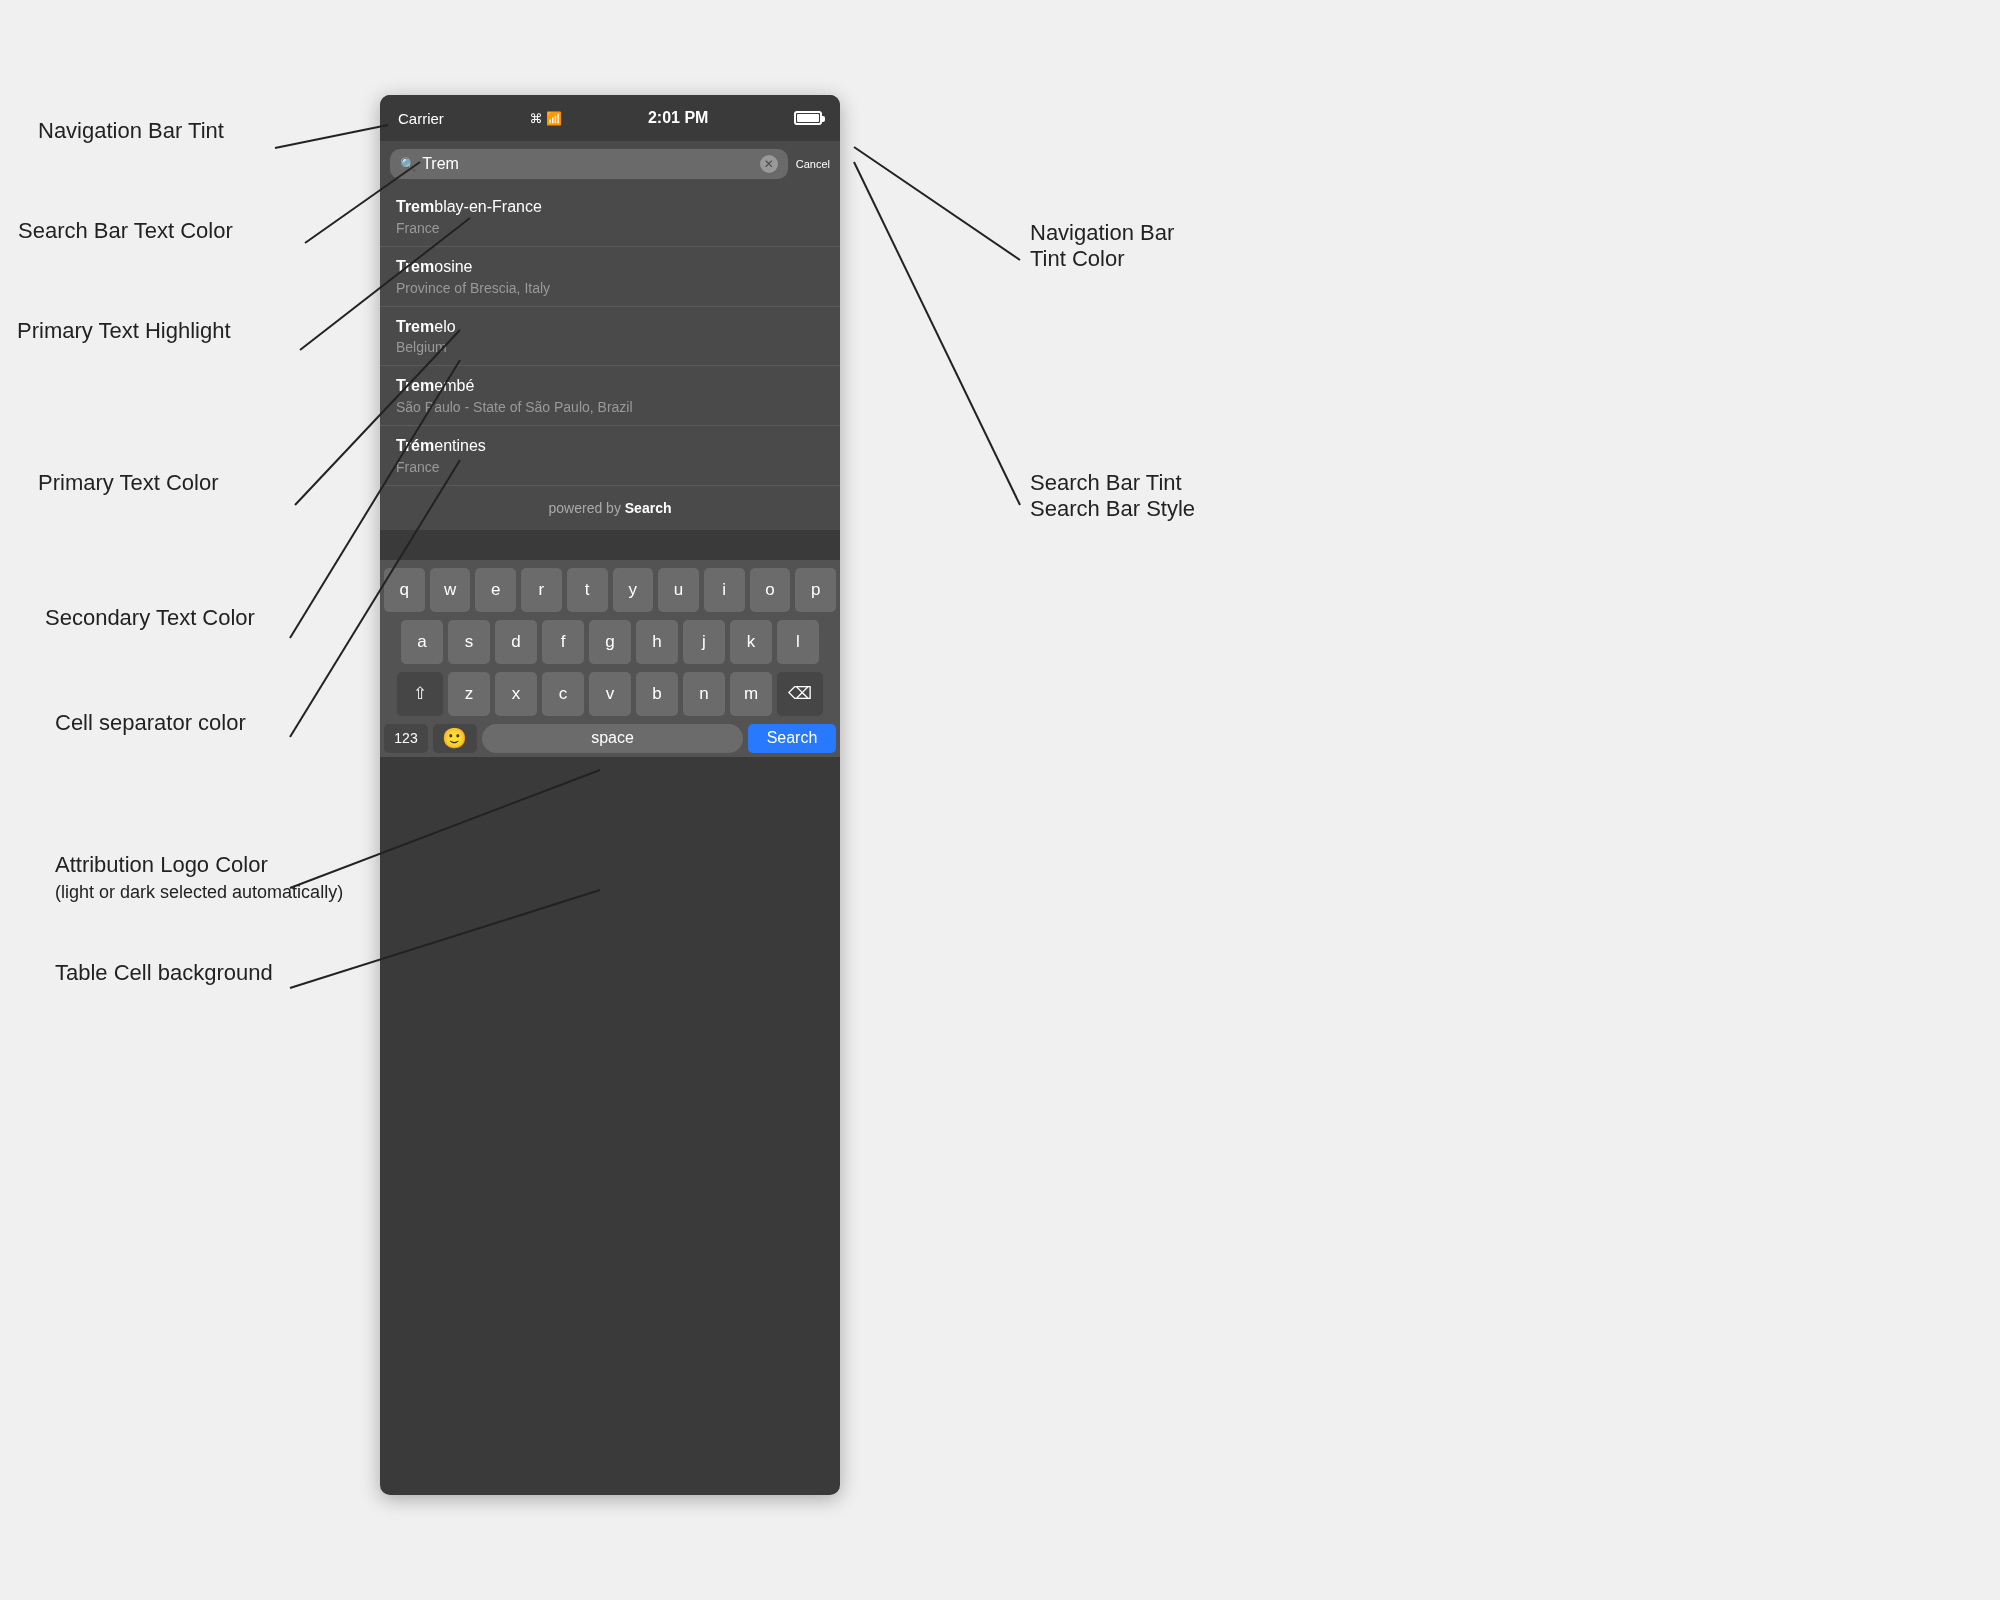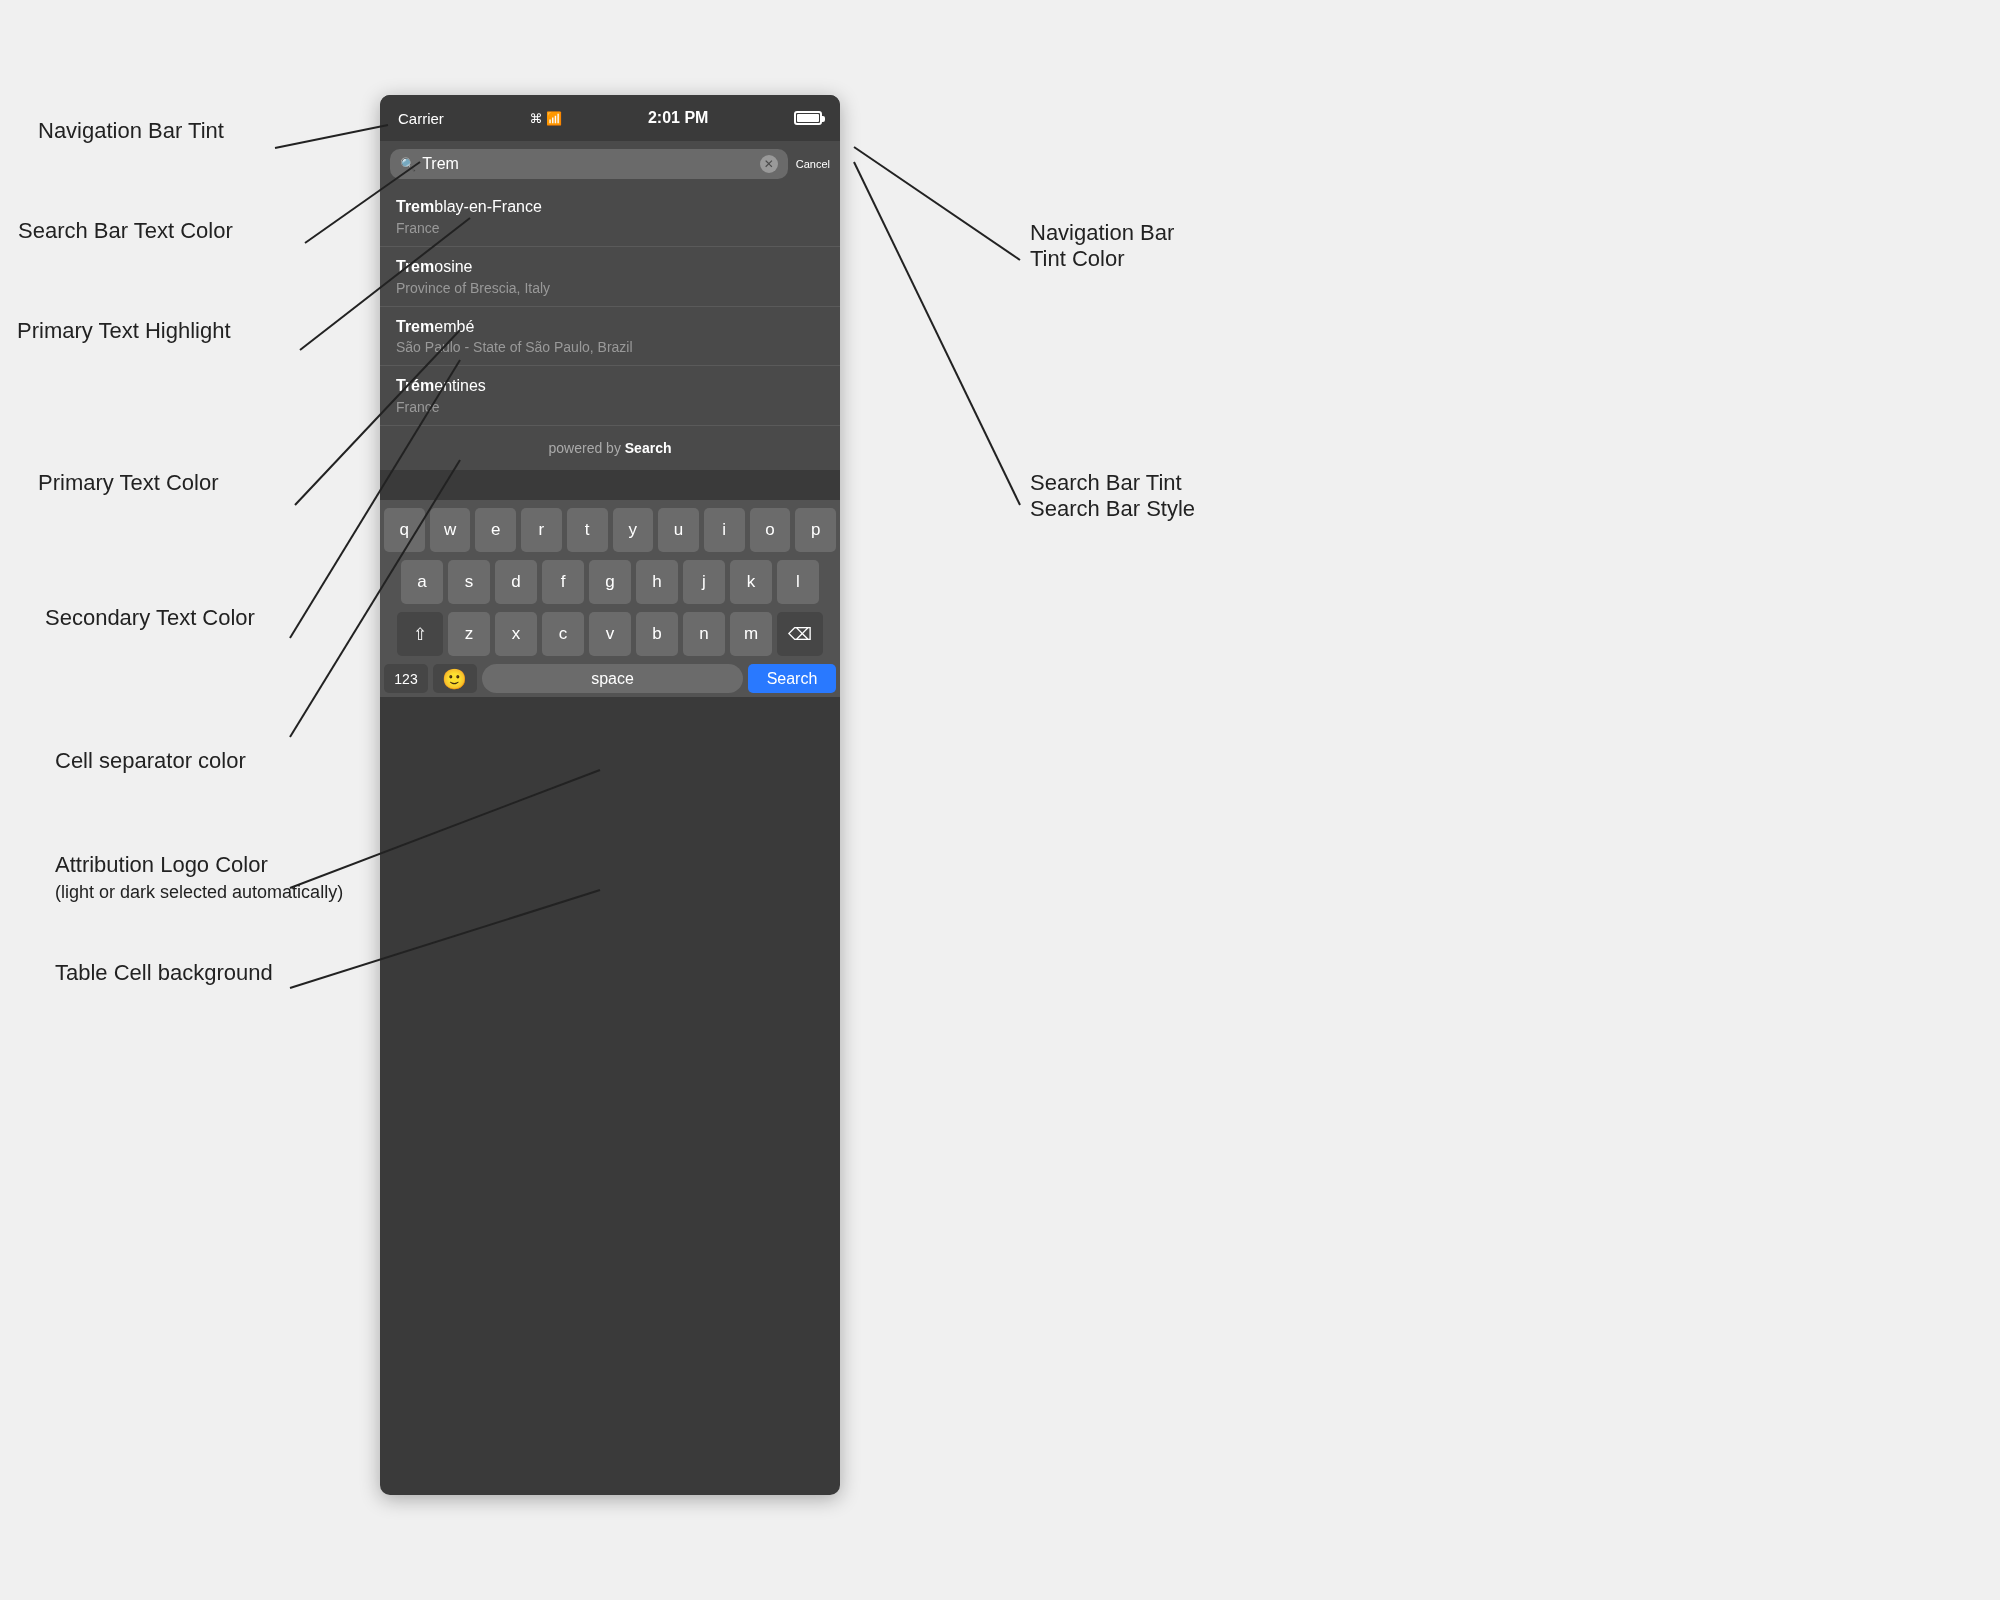--- a/index.html
+++ b/index.html
@@ -297,20 +297,26 @@
       <div class="result-secondary">France</div>
     </div>
     <div class="result-item">
       <div class="result-primary">
         <span class="result-highlight">Trem</span><span>osine</span>
       </div>
       <div class="result-secondary">Province of Brescia, Italy</div>
     </div>
     <div class="result-item">
       <div class="result-primary">
+        <span class="result-highlight">Trem</span><span>elo</span>
+      </div>
+      <div class="result-secondary">Belgium</div>
+    </div>
+    <div class="result-item">
+      <div class="result-primary">
         <span class="result-highlight">Trem</span><span>embé</span>
       </div>
       <div class="result-secondary">São Paulo - State of São Paulo, Brazil</div>
     </div>
     <div class="result-item">
       <div class="result-primary">
         <span class="result-highlight">Trém</span><span>entines</span>
       </div>
       <div class="result-secondary">France</div>
     </div>
@@ -388,20 +394,20 @@
   <line x1="854" y1="147" x2="1020" y2="260" stroke="#222" stroke-width="2"></line>
 
   <line x1="854" y1="162" x2="1020" y2="505" stroke="#222" stroke-width="2"></line>
 </svg>
 
 <div class="annotation" style="top:118px; left:38px;">Navigation Bar Tint</div>
 <div class="annotation" style="top:218px; left:18px;">Search Bar Text Color</div>
 <div class="annotation" style="top:318px; left:17px;">Primary Text Highlight</div>
 <div class="annotation" style="top:470px; left:38px;">Primary Text Color</div>
 <div class="annotation" style="top:605px; left:45px;">Secondary Text Color</div>
-<div class="annotation" style="top:710px; left:55px;margin-top:38px;">Cell separator color</div>
+<div class="annotation" style="top:710px; left:55px;">Cell separator color</div>
 <div class="annotation" style="top:852px; left:55px;">
   Attribution Logo Color<br><span style="font-size:18px;">(light or dark selected automatically)</span>
 </div>
 <div class="annotation" style="top:960px; left:55px;">Table Cell background</div>
 
 <div class="annotation" style="top:220px; left:1030px;">Navigation Bar<br>Tint Color</div>
 <div class="annotation" style="top:470px; left:1030px;">Search Bar Tint<br>Search Bar Style</div>
 
 </body></html>

